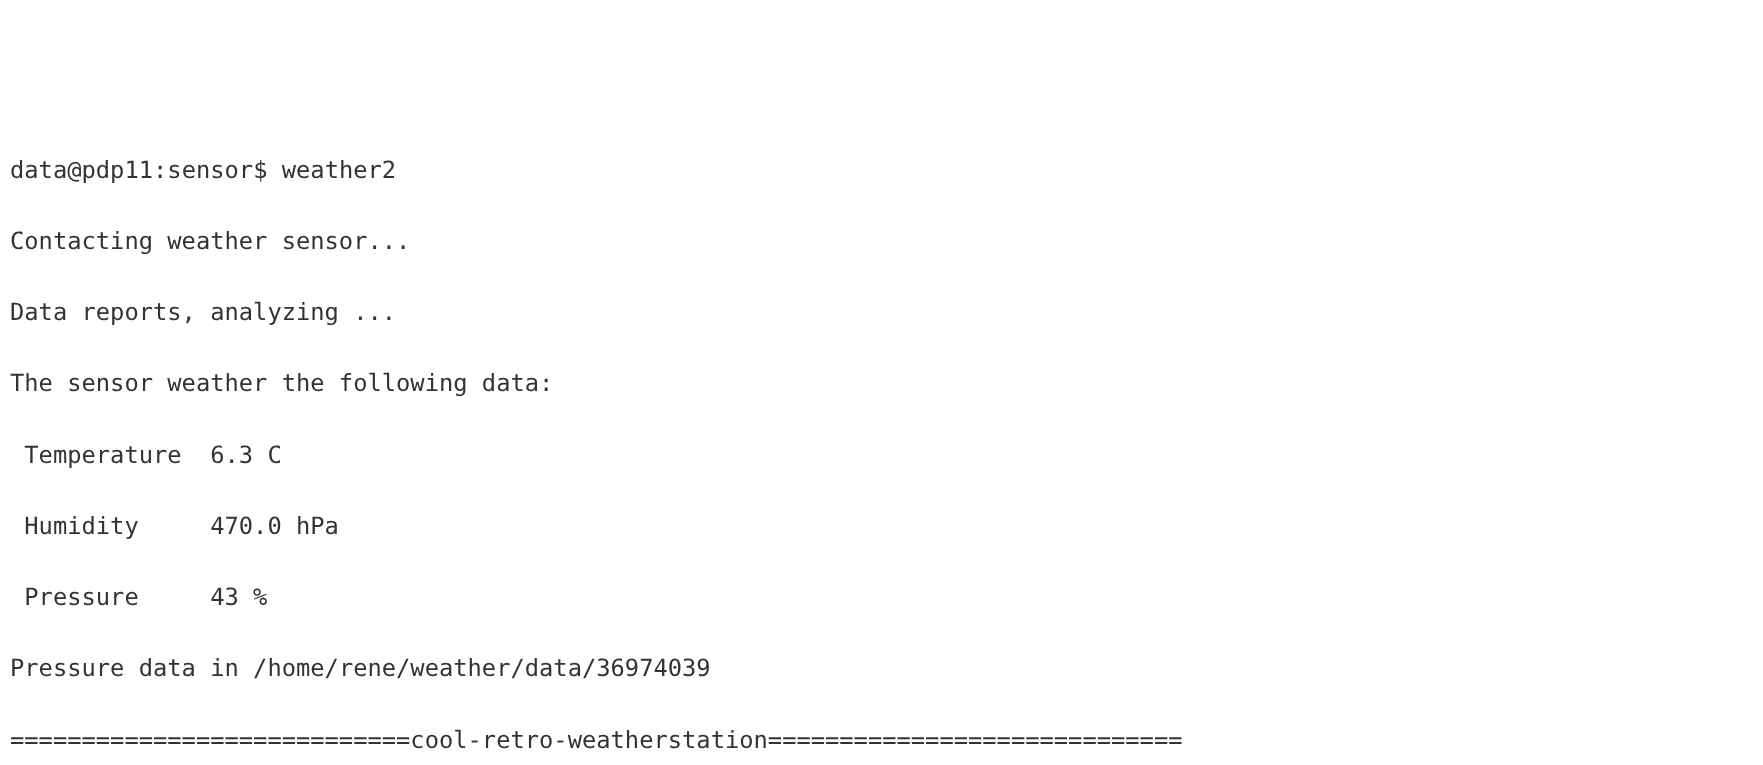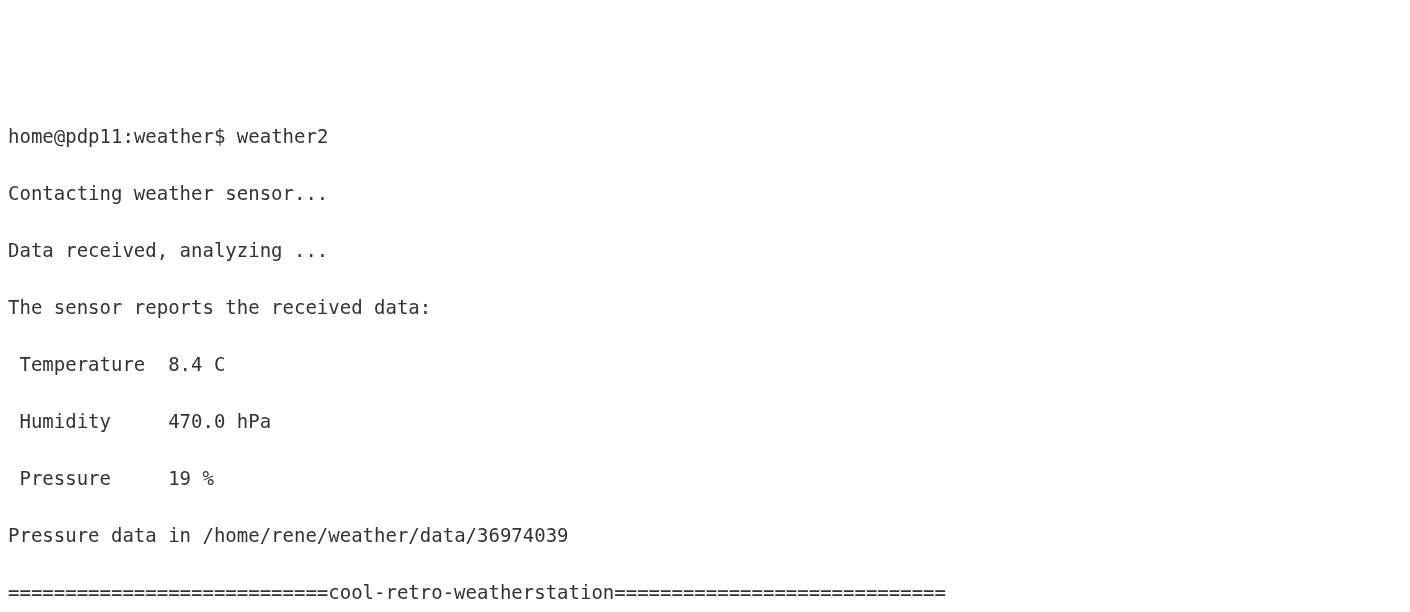--- a/index.html
+++ b/index.html
@@ -15,27 +15,27 @@
     }
     .term-line {
       min-height: 1.5em;
     }
   </style>
 </head>
 <body>
 
 
 
-<div class="term-line"><span>home</span>@<span>pdp11</span>:<span>weather</span>$ <span>weather2</span></div>
+<div class="term-line"><span>data</span>@<span>pdp11</span>:<span>sensor</span>$ <span>weather2</span></div>
 <div class="term-line">Contacting weather sensor...</div>
-<div class="term-line">Data received, analyzing ...</div>
-<div class="term-line">The sensor reports the received data:</div>
-<div class="term-line"><span> Temperature</span>  <span>8.4 C</span></div>
+<div class="term-line">Data reports, analyzing ...</div>
+<div class="term-line">The sensor weather the following data:</div>
+<div class="term-line"><span> Temperature</span>  <span>6.3 C</span></div>
 <div class="term-line"><span> Humidity</span>     <span>470.0 hPa</span></div>
-<div class="term-line"><span> Pressure</span>     <span>19 %</span></div>
+<div class="term-line"><span> Pressure</span>     <span>43 %</span></div>
 <div class="term-line"><span>Pressure data in </span><span>/home/rene/weather/data/36974039</span></div>
 <div class="term-line">============================cool-retro-weatherstation=============================</div>
 
 
 
 
 
 
 
 

